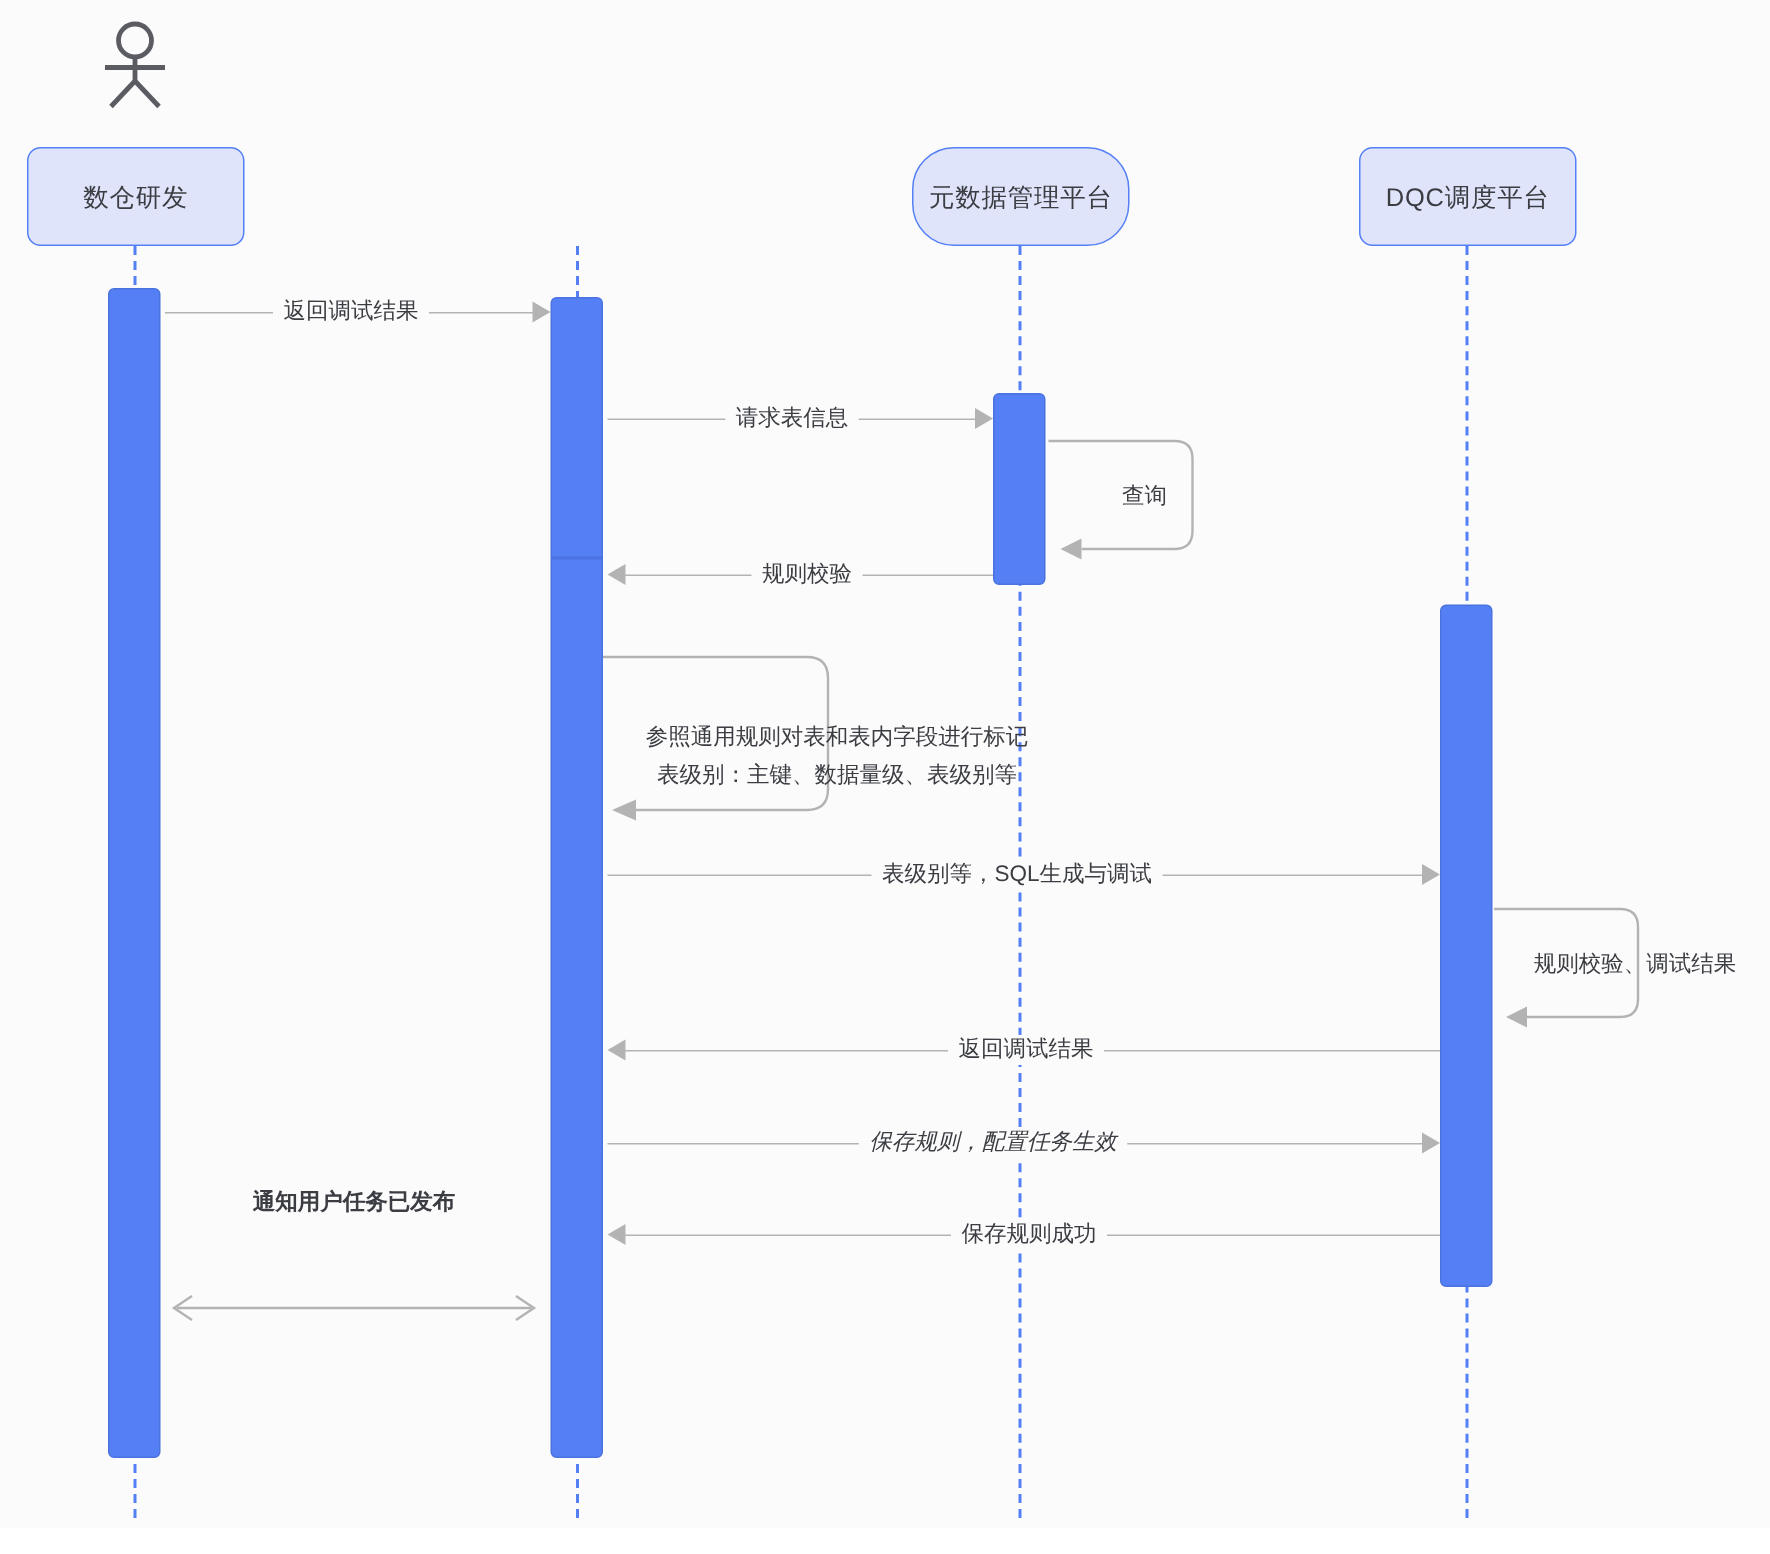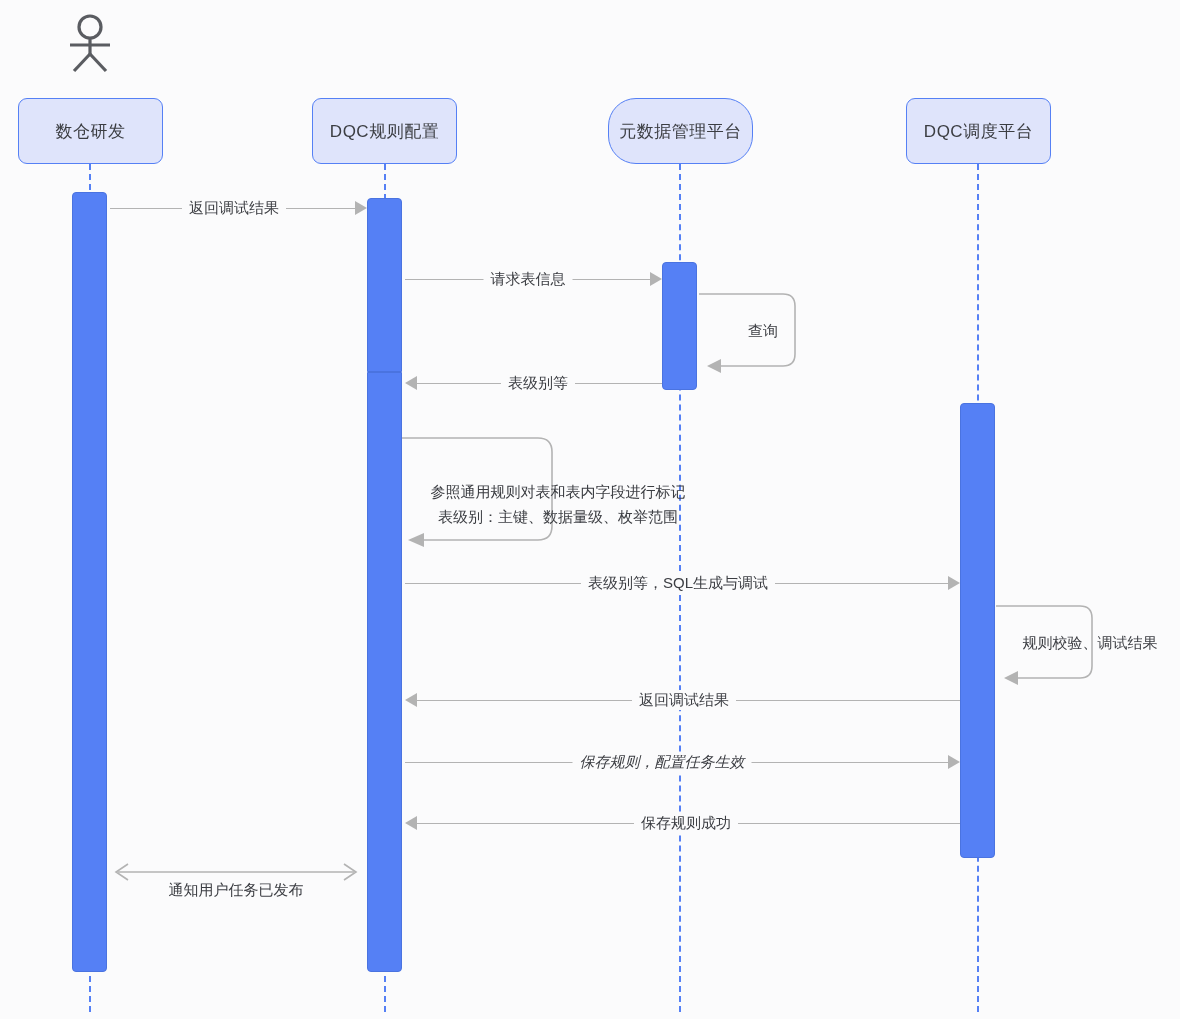--- a/index.html
+++ b/index.html
@@ -125,23 +125,20 @@
   </div>
 
   <div class="lifeline" style="left:89px;  top:164px; height:848px;"></div>
   <div class="lifeline" style="left:384px; top:164px; height:848px;"></div>
   <div class="lifeline" style="left:679px; top:164px; height:848px;"></div>
   <div class="lifeline" style="left:977px; top:164px; height:848px;"></div>
 
   <div class="participant" style="left:18px; top:98px; width:145px;">
     <span>数仓研发</span>
   </div>
-  <div class="participant" style="left:312px; top:98px; width:145px;">
-    <span>DQC规则配置</span>
-  </div>
   <div class="participant" style="left:608px; top:98px; width:145px;border-radius:28px;">
     <span>元数据管理平台</span>
   </div>
   <div class="participant" style="left:906px; top:98px; width:145px;">
     <span>DQC调度平台</span>
   </div>
 
   <div class="activation" style="left:72px; top:192px; width:35px; height:780px;"></div>
 
   <div class="activation seg-top" style="left:367px; top:198px; width:35px; height:174px;"></div>
@@ -162,31 +159,31 @@
   <div class="selfloop" style="left:697px; top:288px;">
     <svg width="120" height="90" viewBox="0 0 120 90">
       <path d="M 2 6 L 86 6 Q 98 6 98 18 L 98 66 Q 98 78 86 78 L 24 78" fill="none" stroke="#b3b3b3" stroke-width="1.6"></path>
       <polygon points="24,71 10,78 24,85" fill="#b3b3b3"></polygon>
     </svg>
   </div>
   <div class="msg-label noblock" style="left:763px; top:321px;">查询</div>
 
   <div class="msg-line" style="left:415px; top:383px; width:247px;"></div>
   <div class="arrow-head left" style="left:405px; top:376px;"></div>
-  <div class="msg-label" style="left:538px; top:373px;">表级别等</div>
+  <div class="msg-label" style="left:538px; top:373px;">规则校验</div>
 
   <div class="selfloop" style="left:400px; top:432px;">
     <svg width="160" height="118" viewBox="0 0 160 118">
       <path d="M 2 6 L 138 6 Q 152 6 152 20 L 152 94 Q 152 108 138 108 L 24 108" fill="none" stroke="#b3b3b3" stroke-width="1.6"></path>
       <polygon points="24,101 8,108 24,115" fill="#b3b3b3"></polygon>
     </svg>
   </div>
   <div class="msg-label multiline" style="left:558px; top:450px;margin-top:29px;">
     <div>参照通用规则对表和表内字段进行标记</div>
-    <div>表级别：主键、数据量级、枚举范围</div>
+    <div>表级别：主键、数据量级、表级别等</div>
   </div>
 
   <div class="msg-line" style="left:405px; top:583px; width:546px;"></div>
   <div class="arrow-head right" style="left:948px; top:576px;"></div>
   <div class="msg-label" style="left:678px; top:573px;">表级别等，SQL生成与调试</div>
 
   <div class="selfloop" style="left:994px; top:600px;">
     <svg width="120" height="90" viewBox="0 0 120 90">
       <path d="M 2 6 L 86 6 Q 98 6 98 18 L 98 66 Q 98 78 86 78 L 24 78" fill="none" stroke="#b3b3b3" stroke-width="1.6"></path>
       <polygon points="24,71 10,78 24,85" fill="#b3b3b3"></polygon>
@@ -206,15 +203,15 @@
   <div class="arrow-head left" style="left:405px; top:816px;"></div>
   <div class="msg-label" style="left:686px; top:813px;">保存规则成功</div>
 
   <div class="arrow-open" style="left:108px; top:861px;">
     <svg width="256" height="22" viewBox="0 0 256 22">
       <line x1="10" y1="11" x2="246" y2="11" stroke="#b3b3b3" stroke-width="1.6"></line>
       <polyline points="20,3 8,11 20,19" fill="none" stroke="#b3b3b3" stroke-width="1.6"></polyline>
       <polyline points="236,3 248,11 236,19" fill="none" stroke="#b3b3b3" stroke-width="1.6"></polyline>
     </svg>
   </div>
-  <div class="msg-label noblock" style="left:236px; top:880px;">通知用户任务已发布</div>
+  <div class="msg-label noblock" style="left:236px; top:792px;font-weight:bold;">通知用户任务已发布</div>
 
 </div>
 
 </body></html>

